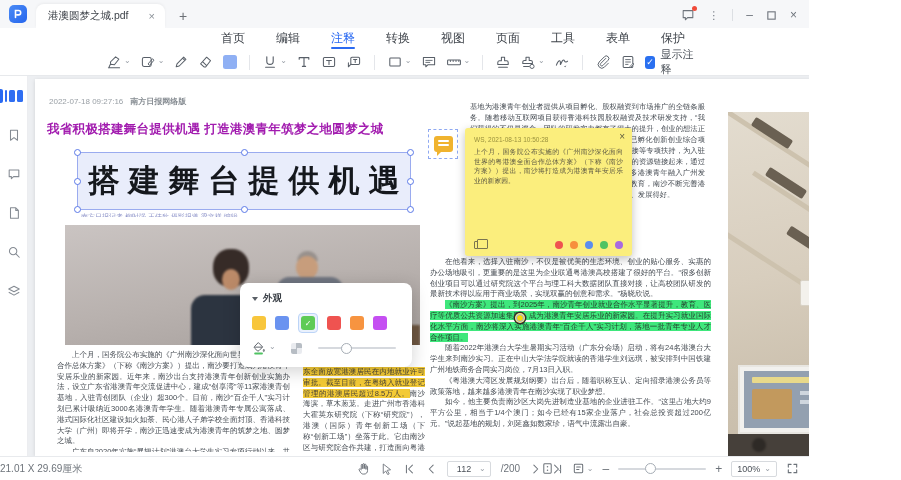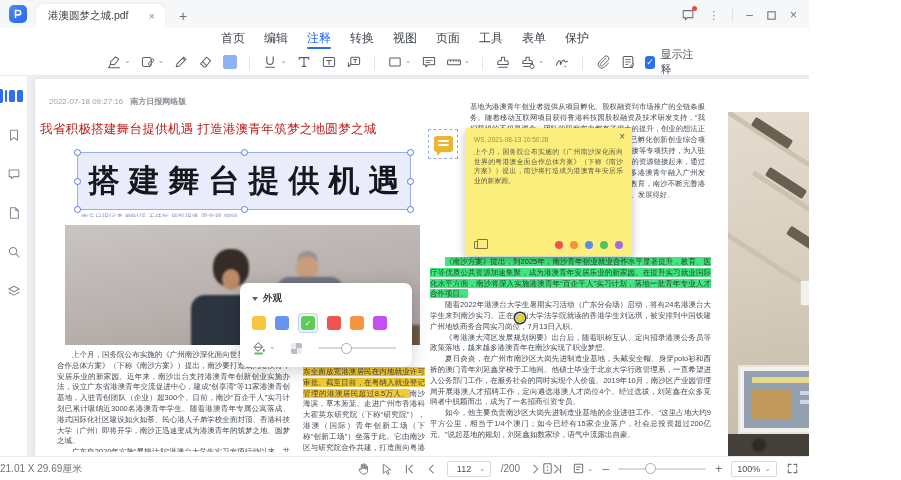--- a/index.html
+++ b/index.html
@@ -21,21 +21,21 @@
   .tab-close { margin-left:20px; font-size:11px; color:#8a9097; line-height:1; cursor:default; }
   .new-tab { font-size:14px; color:#6b7076; margin:0 0 5px 14px; line-height:1; }
   .win-controls { margin-left:auto; display:flex; align-items:center; gap:13px; padding:0 12px 6px 0; color:#6e747c; }
   .feedback { position:relative; display:flex; }
   .feedback .reddot { position:absolute; right:-2px; top:-2px; width:5px; height:5px; border-radius:50%; background:#f04b3a; }
   .kebab { font-size:11px; letter-spacing:0; color:#7b818a; }
   .win-sep { width:1px; height:12px; background:#dcdfe3; }
   .win-glyph { font-size:12px; color:#6e747c; line-height:1; }
 
   
-  .menubar { height:21px; background:#fff; display:flex; align-items:center; gap:19px;
+  .menubar { height:21px; background:#fff; display:flex; align-items:center; gap:31px;
              padding-left:221px; font-size:12px; color:#3e434a; flex-shrink:0; position:relative; }
   .menu-item { position:relative; line-height:21px; }
   .menu-item.active { color:#2a6af2; }
   .menu-item.active::after { content:""; position:absolute; left:50%; transform:translateX(-50%);
                              bottom:0; width:24px; height:2px; background:#2a6af2; border-radius:1px; }
   .feature-search { margin-left:auto; margin-right:228px; display:flex; align-items:center; gap:5px; color:#c0c4cb; }
 
   
   .toolbar { height:27px; background:#fff; border-bottom:1px solid #e7e9ec; display:flex; align-items:center;
              gap:9px; padding-left:106px; flex-shrink:0; }
@@ -59,22 +59,22 @@
   .thumb-ic i { display:block; width:6px; height:12px; background:#2f6ef2; border-radius:1.5px; }
   .thumb-ic i.thin { width:2px; }
 
   .canvas { flex:1; position:relative; background:#edeff2; overflow:hidden; }
   .page { position:absolute; left:7px; top:3px; width:866px; bottom:0; background:#fff;
           box-shadow:0 1px 4px rgba(0,0,0,.12); }
 
   
   .doc-date { position:absolute; left:14px; top:17px; font-size:8px; color:#9aa0a6; }
   .doc-date b { color:#868c92; font-weight:bold; margin-left:7px; }
-  .headline { position:absolute; left:5px; top:42px; width:380px; font-size:12.5px; font-weight:normal;
-              color:#b91c1c; letter-spacing:.3px; white-space:nowrap; }
+  .headline { position:absolute; left:12px; top:42px; width:380px; font-size:12.5px; font-weight:bold;
+              color:#a21caf; letter-spacing:.3px; white-space:nowrap; }
 
   .sel { position:absolute; left:42px; top:73px; width:334px; height:58px; background:#e9edfb;
          border:1.5px solid #9aabef; display:flex; align-items:center; justify-content:center; }
   .sel-text { font-size:31px; font-weight:bold; color:#15181d; letter-spacing:9px; white-space:nowrap; padding-left:9px;font-family:Liberation Mono, monospace; }
   .hdl { position:absolute; width:7px; height:7px; background:#fff; border:1.5px solid #5b79e8; border-radius:50%; }
 
   .byline { position:absolute; left:46px; top:133px; width:280px; height:5px; overflow:hidden;
             font-size:7px; color:#8d93c9; }
 
   .bodytext { font-size:7.5px; line-height:10.8px; color:#454b52; text-align:justify; }
@@ -393,24 +393,24 @@
 
         <div class="bodytext col2">
           <p style="text-indent:0"><mark class="y">东全面放宽港澳居民在内地就业许可审批。截至目前，在粤纳入就业登记管理的港澳居民超过8.5万人。</mark><span>南沙海滨，草木葱茏。走进广州市香港科大霍英东研究院（下称“研究院”），港澳（国际）青年创新工场（下称“创新工场”）坐落于此。它由南沙区与研究院合作共建，打造面向粤港澳大湾区青年的科技创新创业核心载体和人才聚集地。</span></p>
         </div>
 
         <div class="bodytext col3a">
           <p style="text-indent:0">基地为港澳青年创业者提供从项目孵化、股权融资到市场推广的全链条服务。随着移动互联网项目获得香港科技园股权融资及技术研发支持，“我们获得的不仅是资金，团队的研发实力都有了很大的提升，创业的想法正在从设想变为现实。”创新工场负责人介绍，工场已孵化创新创业综合项目逾百个，成功申报创业培训和项目推广、资源对接等专项扶持，为入驻团队提供“一站式”服务。“我们做的是把粤港澳三地的资源链接起来，通过5G、物联网等技术实现项目的稳定落地，助力更多港澳青年融入广州发展。”从实习见习到就业创业，从住房保障到子女教育，南沙不断完善港澳青年发展支持体系，让青年人才引得进、留得住、发展得好。</p>
         </div>
 
         <div class="bodytext col3b">
+          <p>在他看来，选择入驻南沙，不仅是被优美的生态环境、创业的贴心服务、实惠的办公场地吸引，更重要的是这里为企业联通粤港澳高校搭建了很好的平台。“很多创新创业项目可以通过研究院这个平台与理工科大数据团队直接对接，让高校团队研发的最新技术得以应用于商业场景，实现双赢的创意和需求。”杨晓欣说。</p>
           <p><mark class="g">《南沙方案》提出，到2025年，南沙青年创业就业合作水平显著提升，教育、医疗等优质公共资源加速集聚，成为港澳青年安居乐业的新家园。在提升实习就业国际化水平方面，南沙将深入实施港澳青年“百企千人”实习计划，落地一批青年专业人才合作项目。</mark></p>
           <p>随着2022年港澳台大学生暑期实习活动（广东分会场）启动，将有24名港澳台大学生来到南沙实习。正在中山大学法学院就读的香港学生刘远琪，被安排到中国铁建广州地铁商务合同实习岗位，7月13日入职。</p>
           <p>《粤港澳大湾区发展规划纲要》出台后，随着职称互认、定向招录港澳公务员等政策落地，越来越多港澳青年在南沙实现了职业梦想。</p>
-          <p>夏日炎炎，在广州市南沙区大岗先进制造业基地，头戴安全帽、身穿polo衫和西裤的澳门青年刘延鑫穿梭于工地间。他硕士毕业于北京大学行政管理系，一直希望进入公务部门工作，在服务社会的同时实现个人价值。2019年10月，南沙区产业园管理局开展港澳人才招聘工作，定向遴选港澳人才岗位4个。经过选拔，刘延鑫在众多竞聘者中脱颖而出，成为了一名招商引资专员。</p>
           <p>如今，他主要负责南沙区大岗先进制造业基地的企业进驻工作。“这里占地大约9平方公里，相当于1/4个澳门；如今已经有15家企业落户，社会总投资超过200亿元。”说起基地的规划，刘延鑫如数家珍，语气中流露出自豪。</p>
 
         </div>
 
         <div class="photo2">
           <div class="beam" style="left:-30px;top:40px"></div>
           <div class="beam" style="left:10px;top:110px"></div>
           <div class="beam" style="left:-50px;top:150px"></div>
           <div class="slot" style="left:22px;top:16px"></div>
           <div class="slot" style="left:84px;top:4px"></div>

